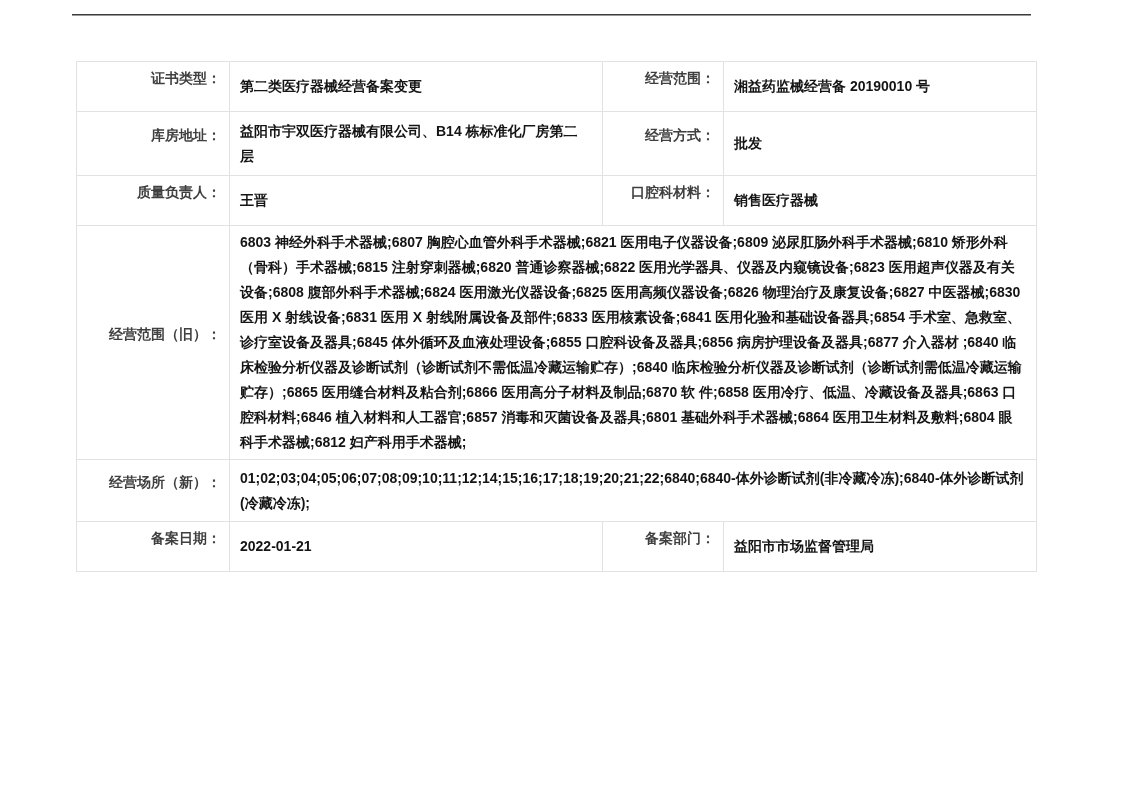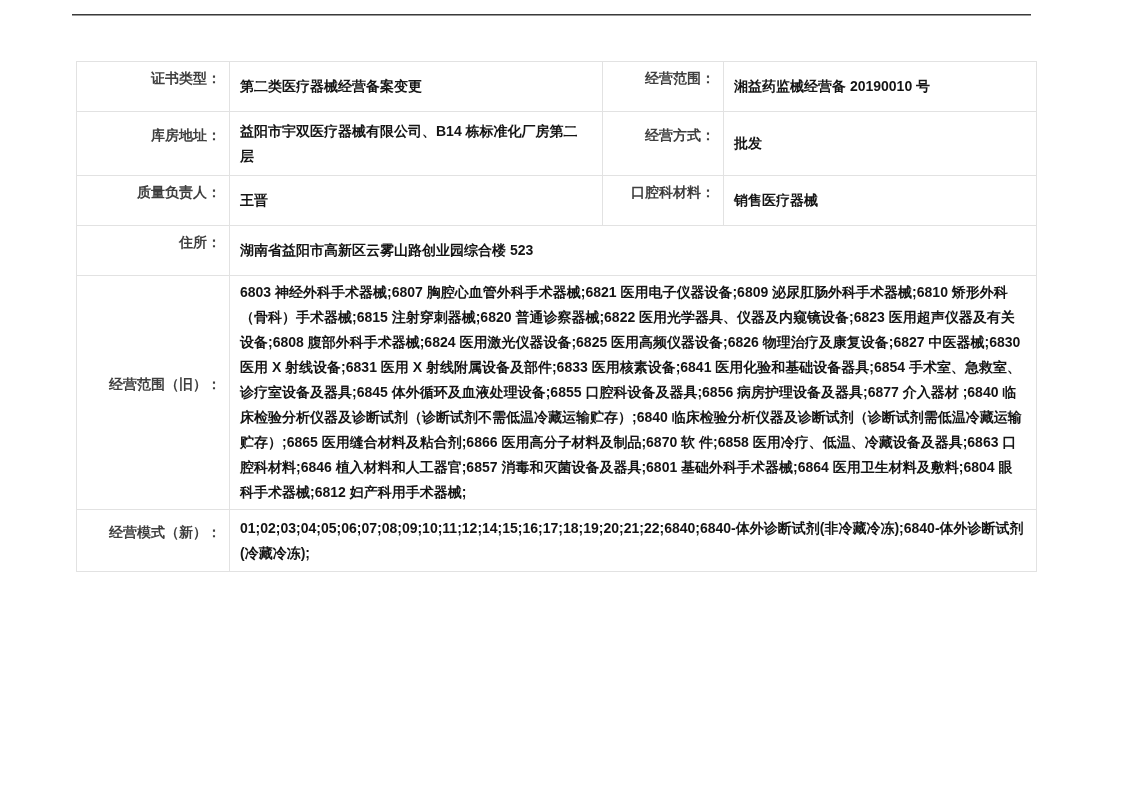--- a/index.html
+++ b/index.html
@@ -96,28 +96,30 @@
         <td class="val">益阳市宇双医疗器械有限公司、B14 栋标准化厂房第二层</td>
         <td class="lbl">经营方式：</td>
         <td class="val">批发</td>
       </tr>
       <tr class="h42">
         <td class="lbl">质量负责人：</td>
         <td class="val">王晋</td>
         <td class="lbl">口腔科材料：</td>
         <td class="val">销售医疗器械</td>
       </tr>
-      <tr class="h41">
-        <td class="lbl">住所：</td>
-        <td class="val" colspan="3">湖南省益阳市高新区云雾山路创业园综合楼 523</td>
-      </tr>
       <tr class="h233">
         <td class="lbl">经营范围（旧）：</td>
         <td class="val" colspan="3">6803 神经外科手术器械;6807 胸腔心血管外科手术器械;6821 医用电子仪器设备;6809 泌尿肛肠外科手术器械;6810 矫形外科（骨科）手术器械;6815 注射穿刺器械;6820 普通诊察器械;6822 医用光学器具、仪器及内窥镜设备;6823 医用超声仪器及有关设备;6808 腹部外科手术器械;6824 医用激光仪器设备;6825 医用高频仪器设备;6826 物理治疗及康复设备;6827 中医器械;6830 医用 X 射线设备;6831 医用 X 射线附属设备及部件;6833 医用核素设备;6841 医用化验和基础设备器具;6854 手术室、急救室、诊疗室设备及器具;6845 体外循环及血液处理设备;6855 口腔科设备及器具;6856 病房护理设备及器具;6877 介入器材 ;6840 临床检验分析仪器及诊断试剂（诊断试剂不需低温冷藏运输贮存）;6840 临床检验分析仪器及诊断试剂（诊断试剂需低温冷藏运输贮存）;6865 医用缝合材料及粘合剂;6866 医用高分子材料及制品;6870 软 件;6858 医用冷疗、低温、冷藏设备及器具;6863 口腔科材料;6846 植入材料和人工器官;6857 消毒和灭菌设备及器具;6801 基础外科手术器械;6864 医用卫生材料及敷料;6804 眼科手术器械;6812 妇产科用手术器械;</td>
       </tr>
       <tr class="h62">
-        <td class="lbl">经营模式（新）：</td>
+        <td class="lbl">经营场所（新）：</td>
         <td class="val" colspan="3">01;02;03;04;05;06;07;08;09;10;11;12;14;15;16;17;18;19;20;21;22;6840;6840-体外诊断试剂(非冷藏冷冻);6840-体外诊断试剂(冷藏冷冻);</td>
+      </tr>
+      <tr class="h42">
+        <td class="lbl">备案日期：</td>
+        <td class="val">2022-01-21</td>
+        <td class="lbl">备案部门：</td>
+        <td class="val">益阳市市场监督管理局</td>
       </tr>
     </tbody>
   </table>
 
 </div>
 
 </body></html>

